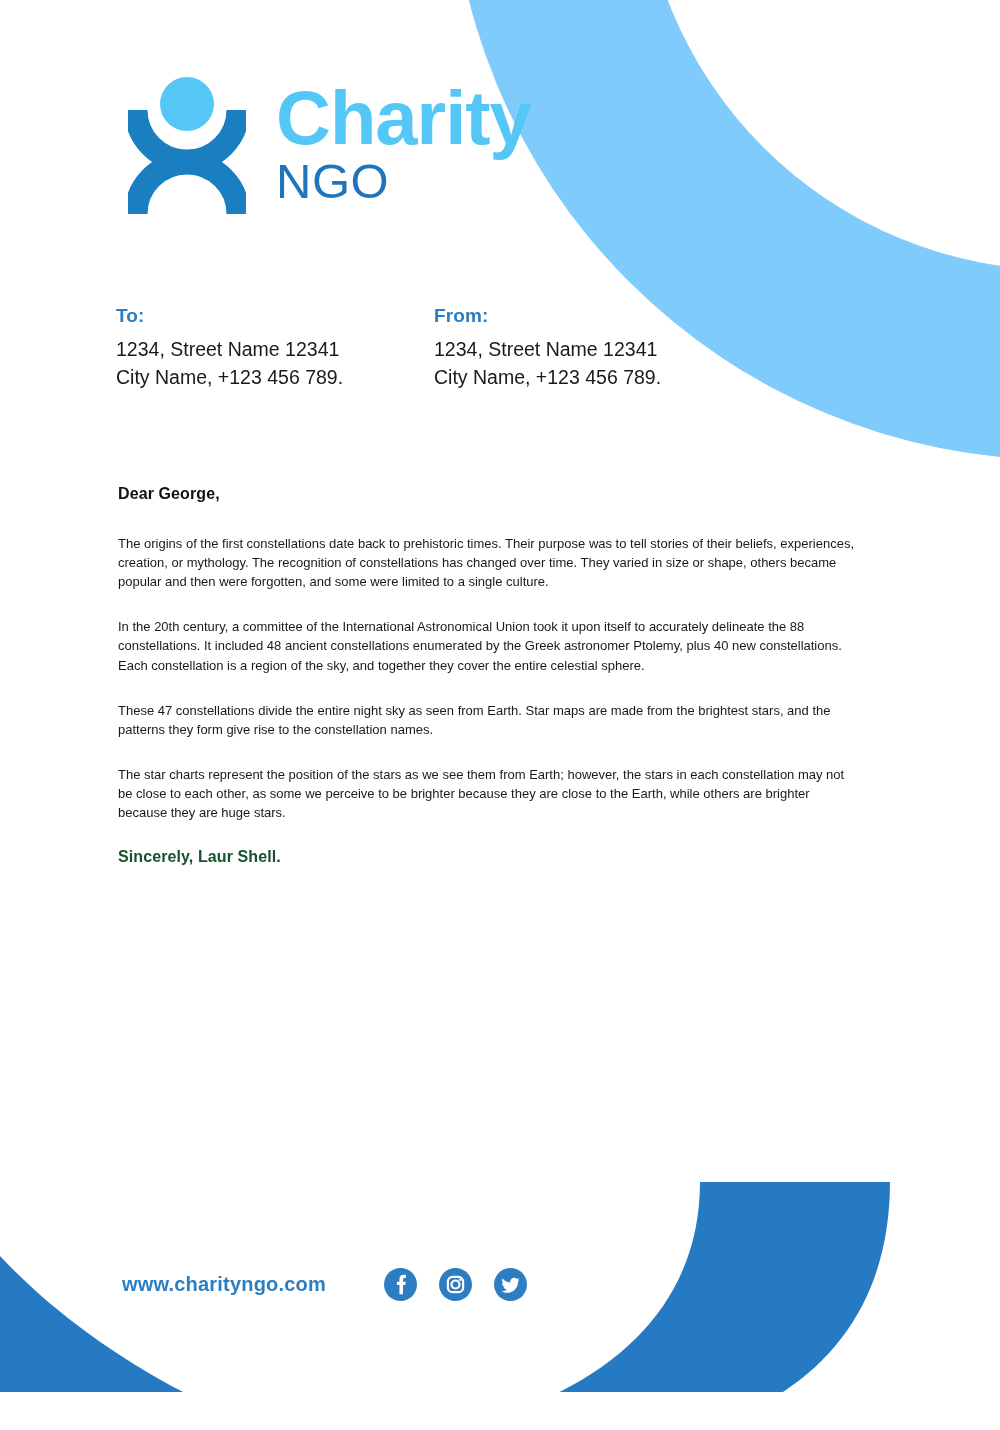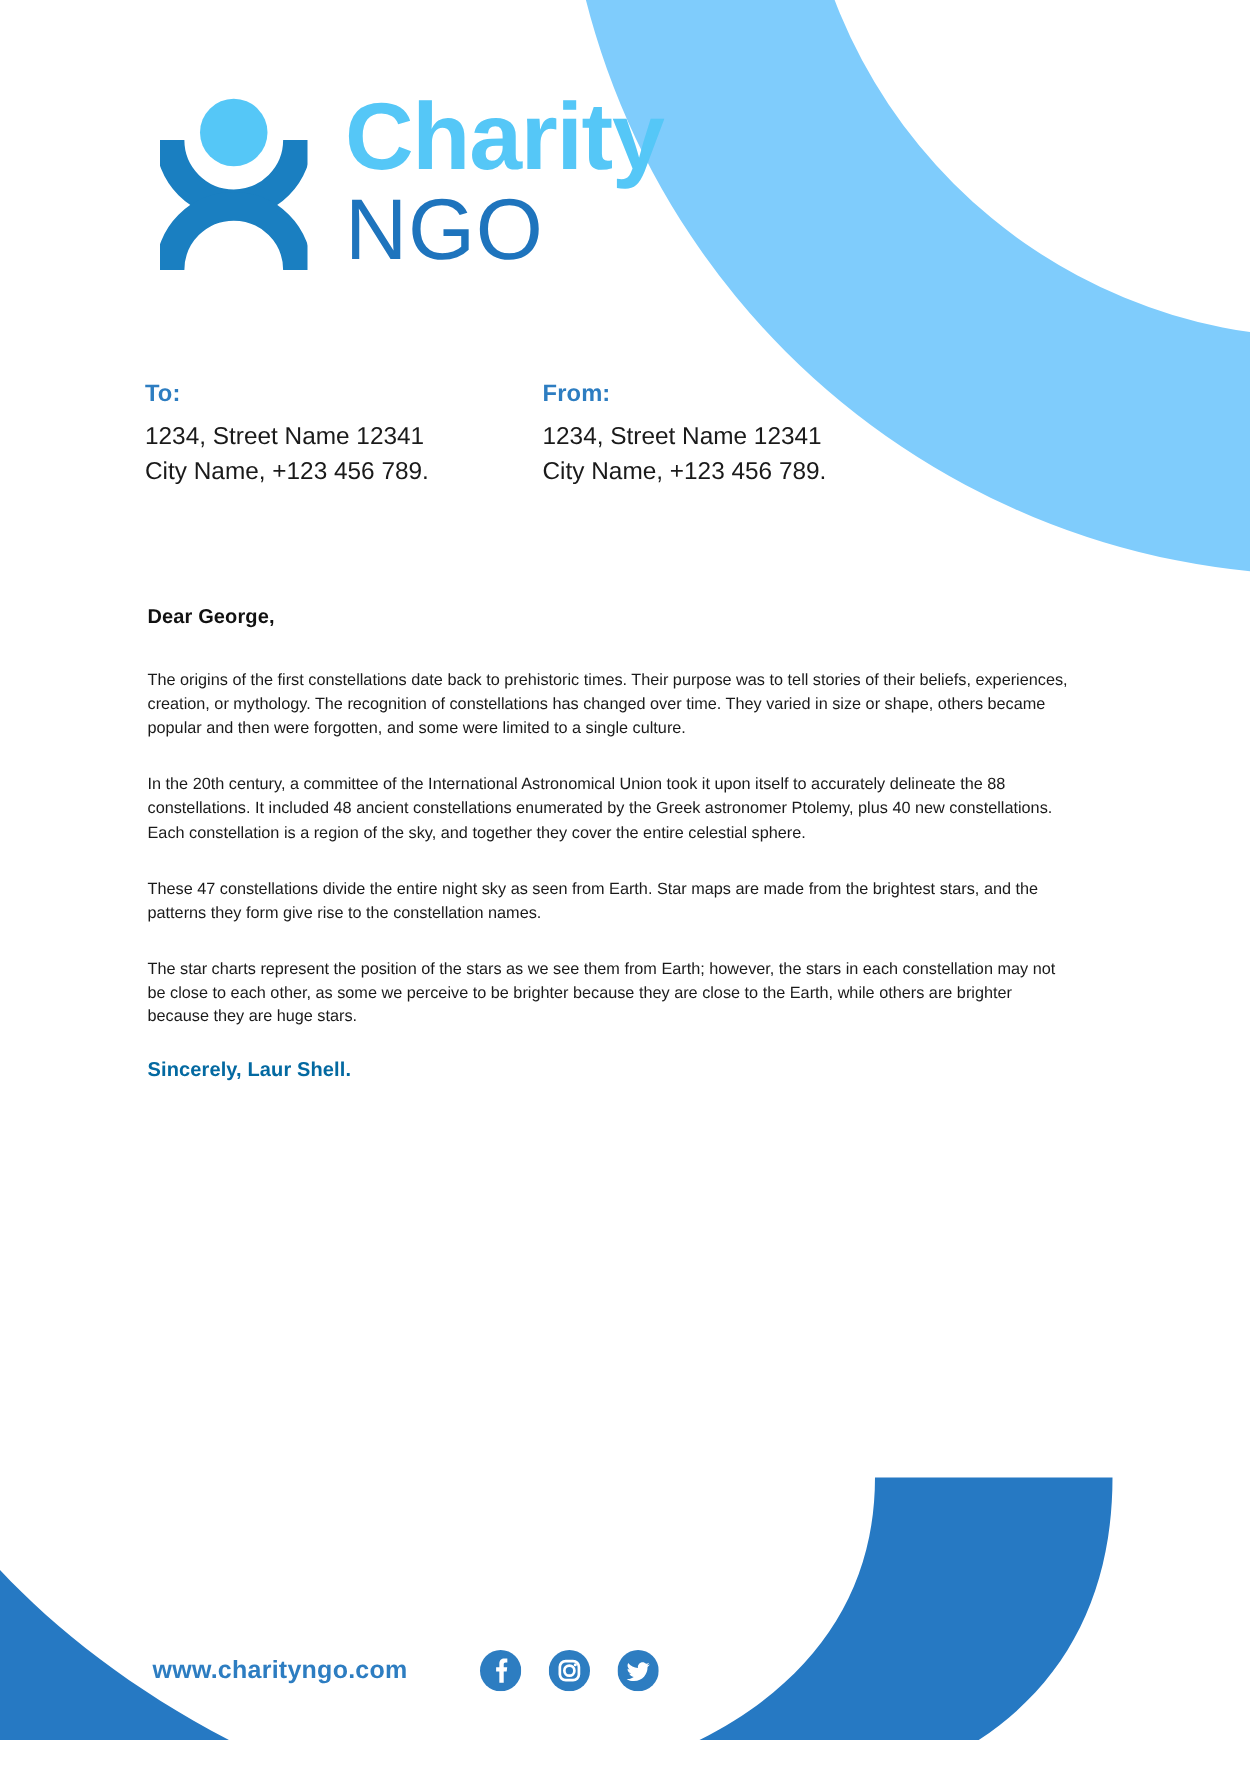--- a/index.html
+++ b/index.html
@@ -48,21 +48,21 @@
     line-height: 1;
   }
   .logo-charity {
     font-size: 76px;
     font-weight: bold;
     color: #55C7F7;
     letter-spacing: -1px;
     line-height: 0.95;
   }
   .logo-ngo {
-    font-size: 69px;
+    font-size: 49px;
     font-weight: normal;
     color: #1E74BD;
     letter-spacing: 0.5px;
     line-height: 1.05;
     margin-top: 2px;
   }
 
   
   .address-block {
     position: absolute;
@@ -103,29 +103,29 @@
   }
   .para {
     font-size: 13px;
     color: #1a1a1a;
     line-height: 1.47;
     margin-bottom: 26px;
   }
   .signoff {
     font-size: 16px;
     font-weight: bold;
-    color: #0369a1;
+    color: #14532d;
     letter-spacing: 0.1px;
   }
 
   
   .footer {
     position: absolute;
     left: 122px;
-    top: 1320px;
+    top: 1268px;
     display: flex;
     align-items: center;
     text-align: right;
   }
   .footer-url {
     font-size: 20px;
     font-weight: bold;
     color: #2D7DC1;
     letter-spacing: 0.2px;
   }

